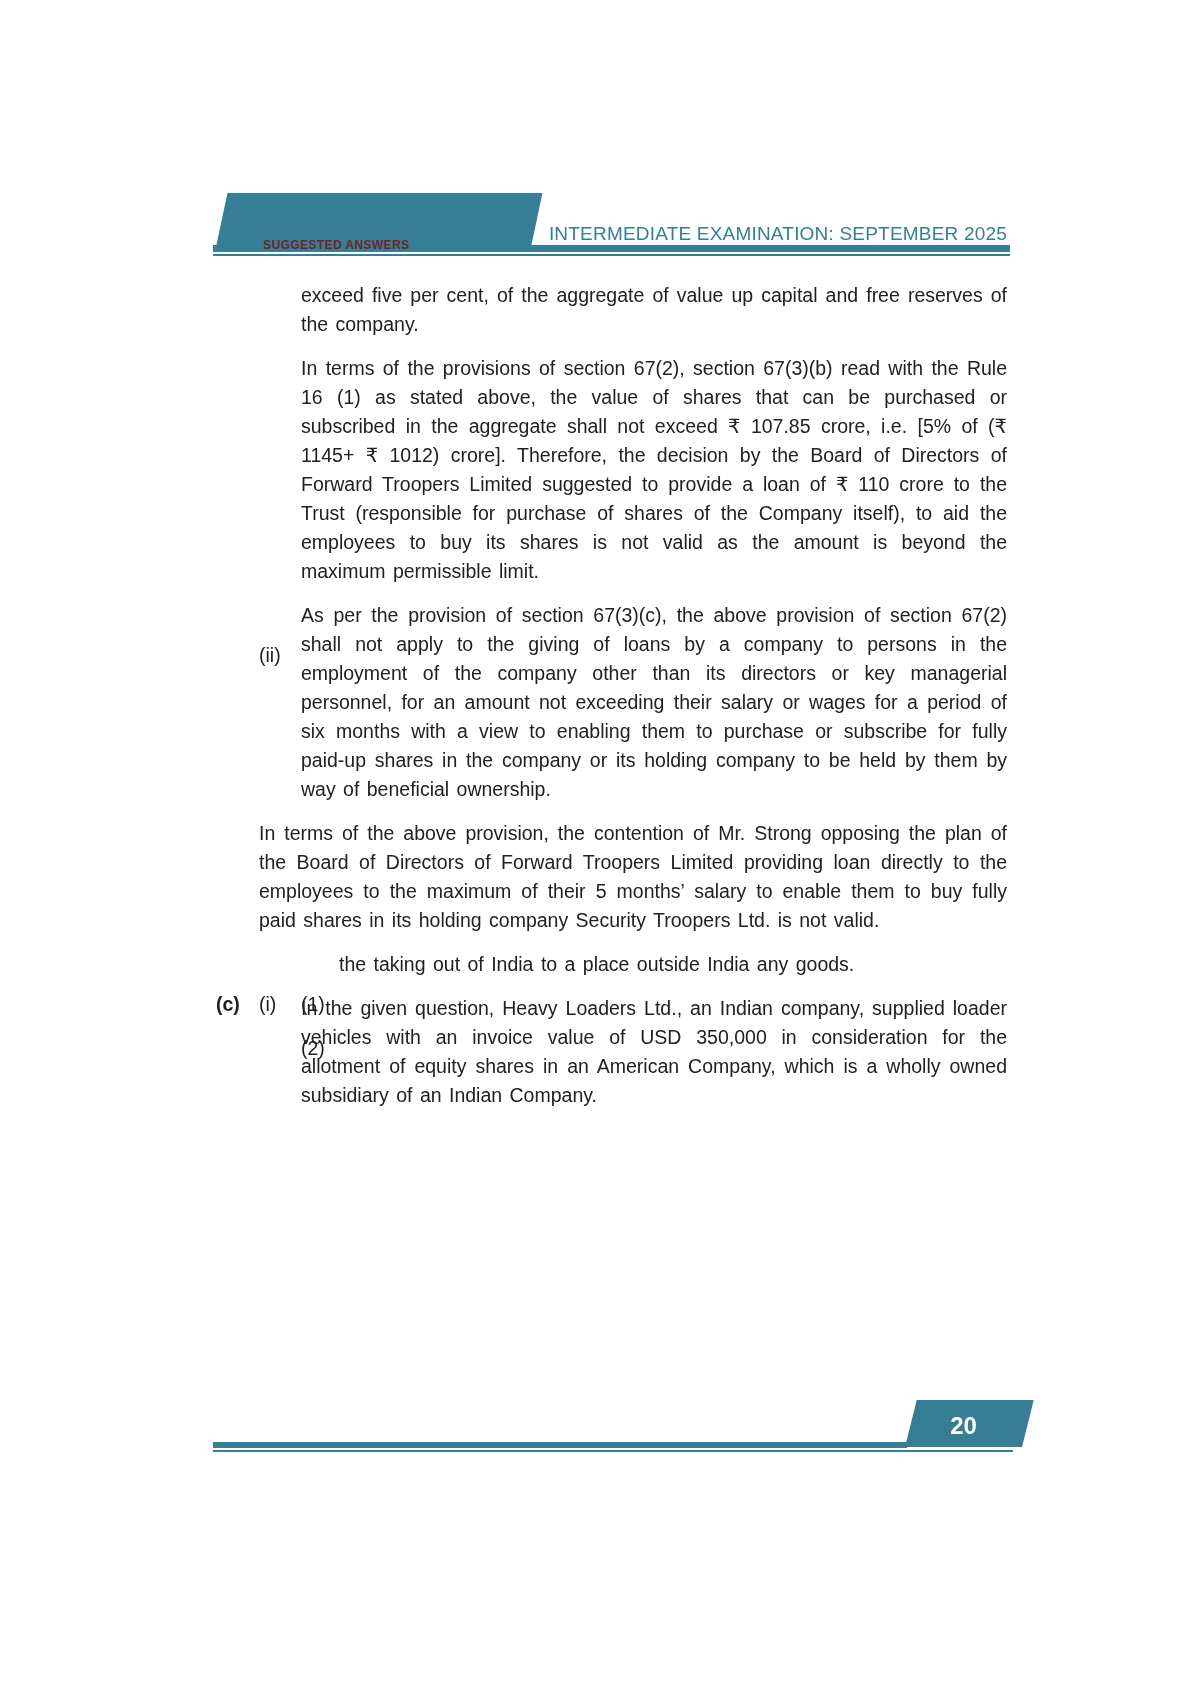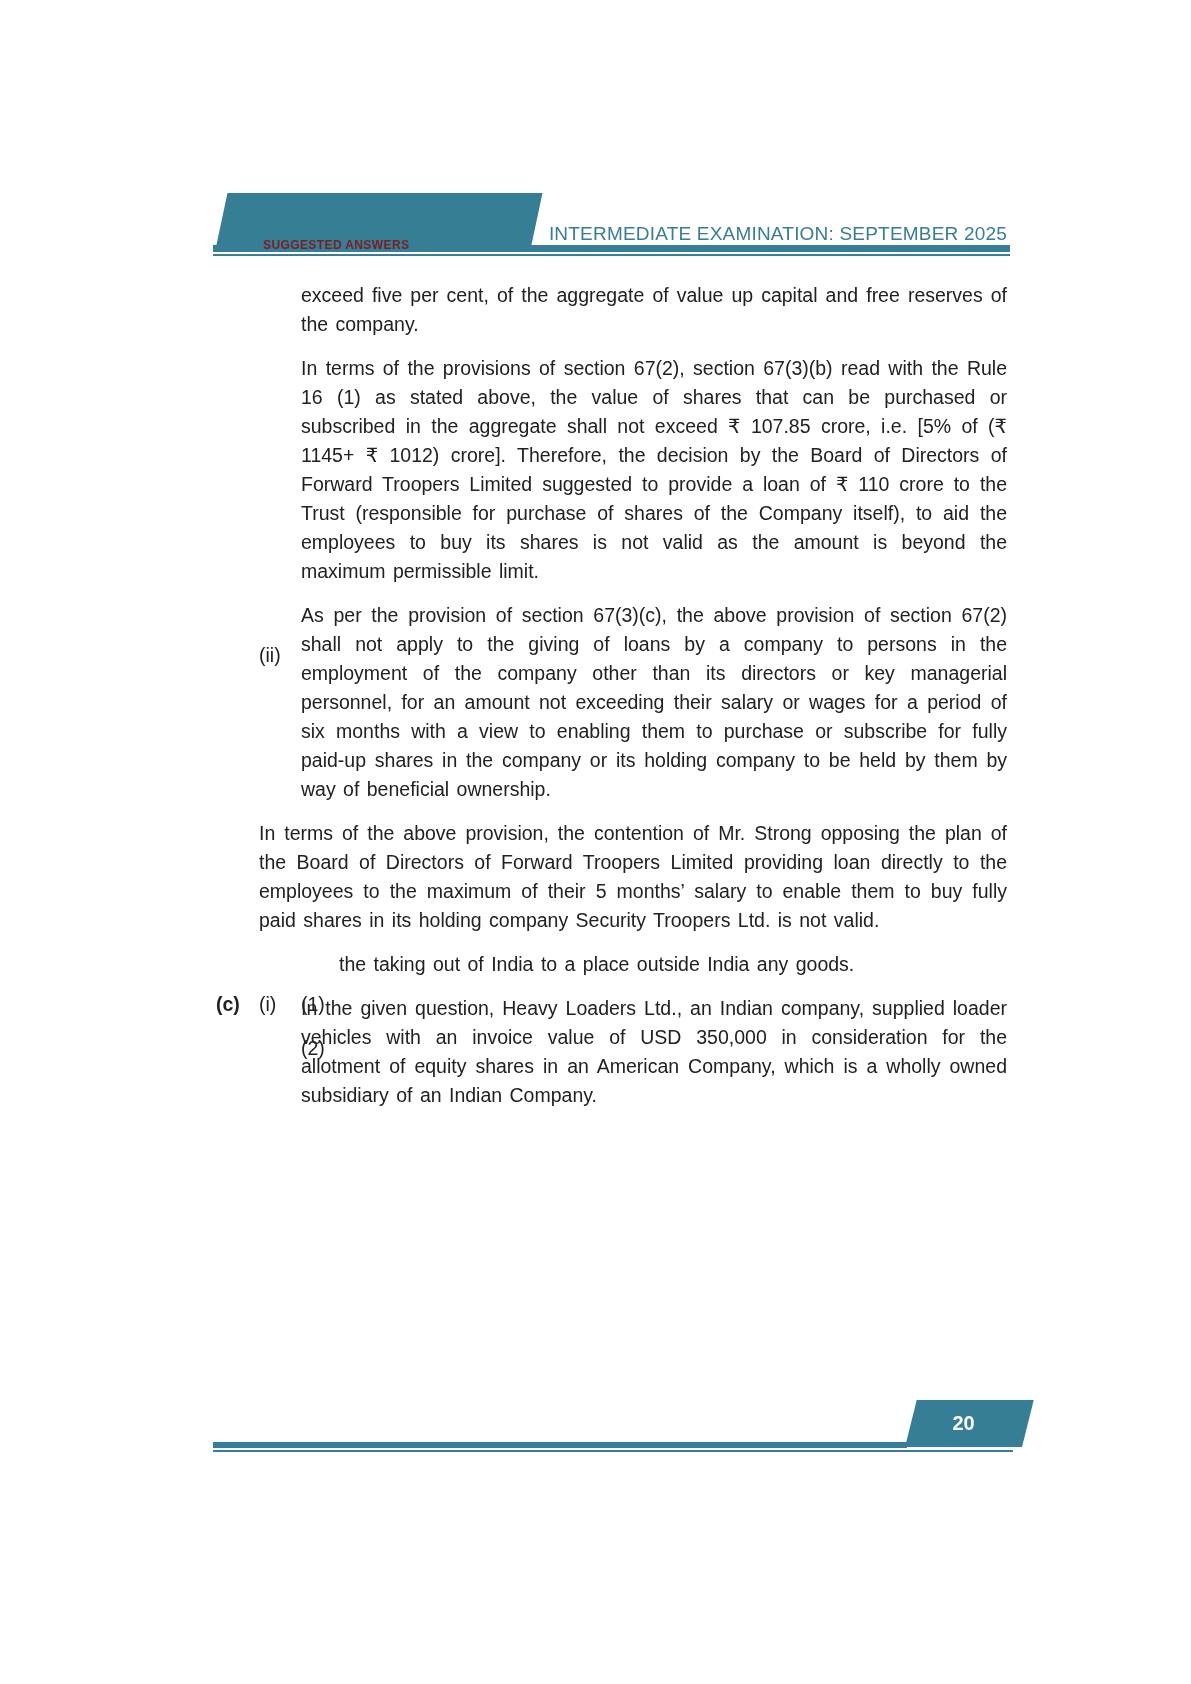--- a/index.html
+++ b/index.html
@@ -56,21 +56,21 @@
   .footer-rule-thin  { left:213px; top:1450px; width:800px; height:2px; }
   .footer-badge {
     position:absolute; left:905px; top:1400px;
     width:117px; height:47px;
     background:var(--accent);
     transform:skewX(-14deg);
     transform-origin:0 100%;
   }
   .footer-num {
     position:absolute; left:905px; top:1412px; width:117px;
-    text-align:center; font-size:20px; font-weight:700; color:#ffffff;
+    text-align:center; font-size:24px; font-weight:700; color:#ffffff;
   }
 </style>
 </head>
 <body>
 
 <div class="page">
 
   <div class="header-rule-thick rule"></div>
   <div class="header-rule-thin rule"></div>
   <div class="header-badge"></div>

